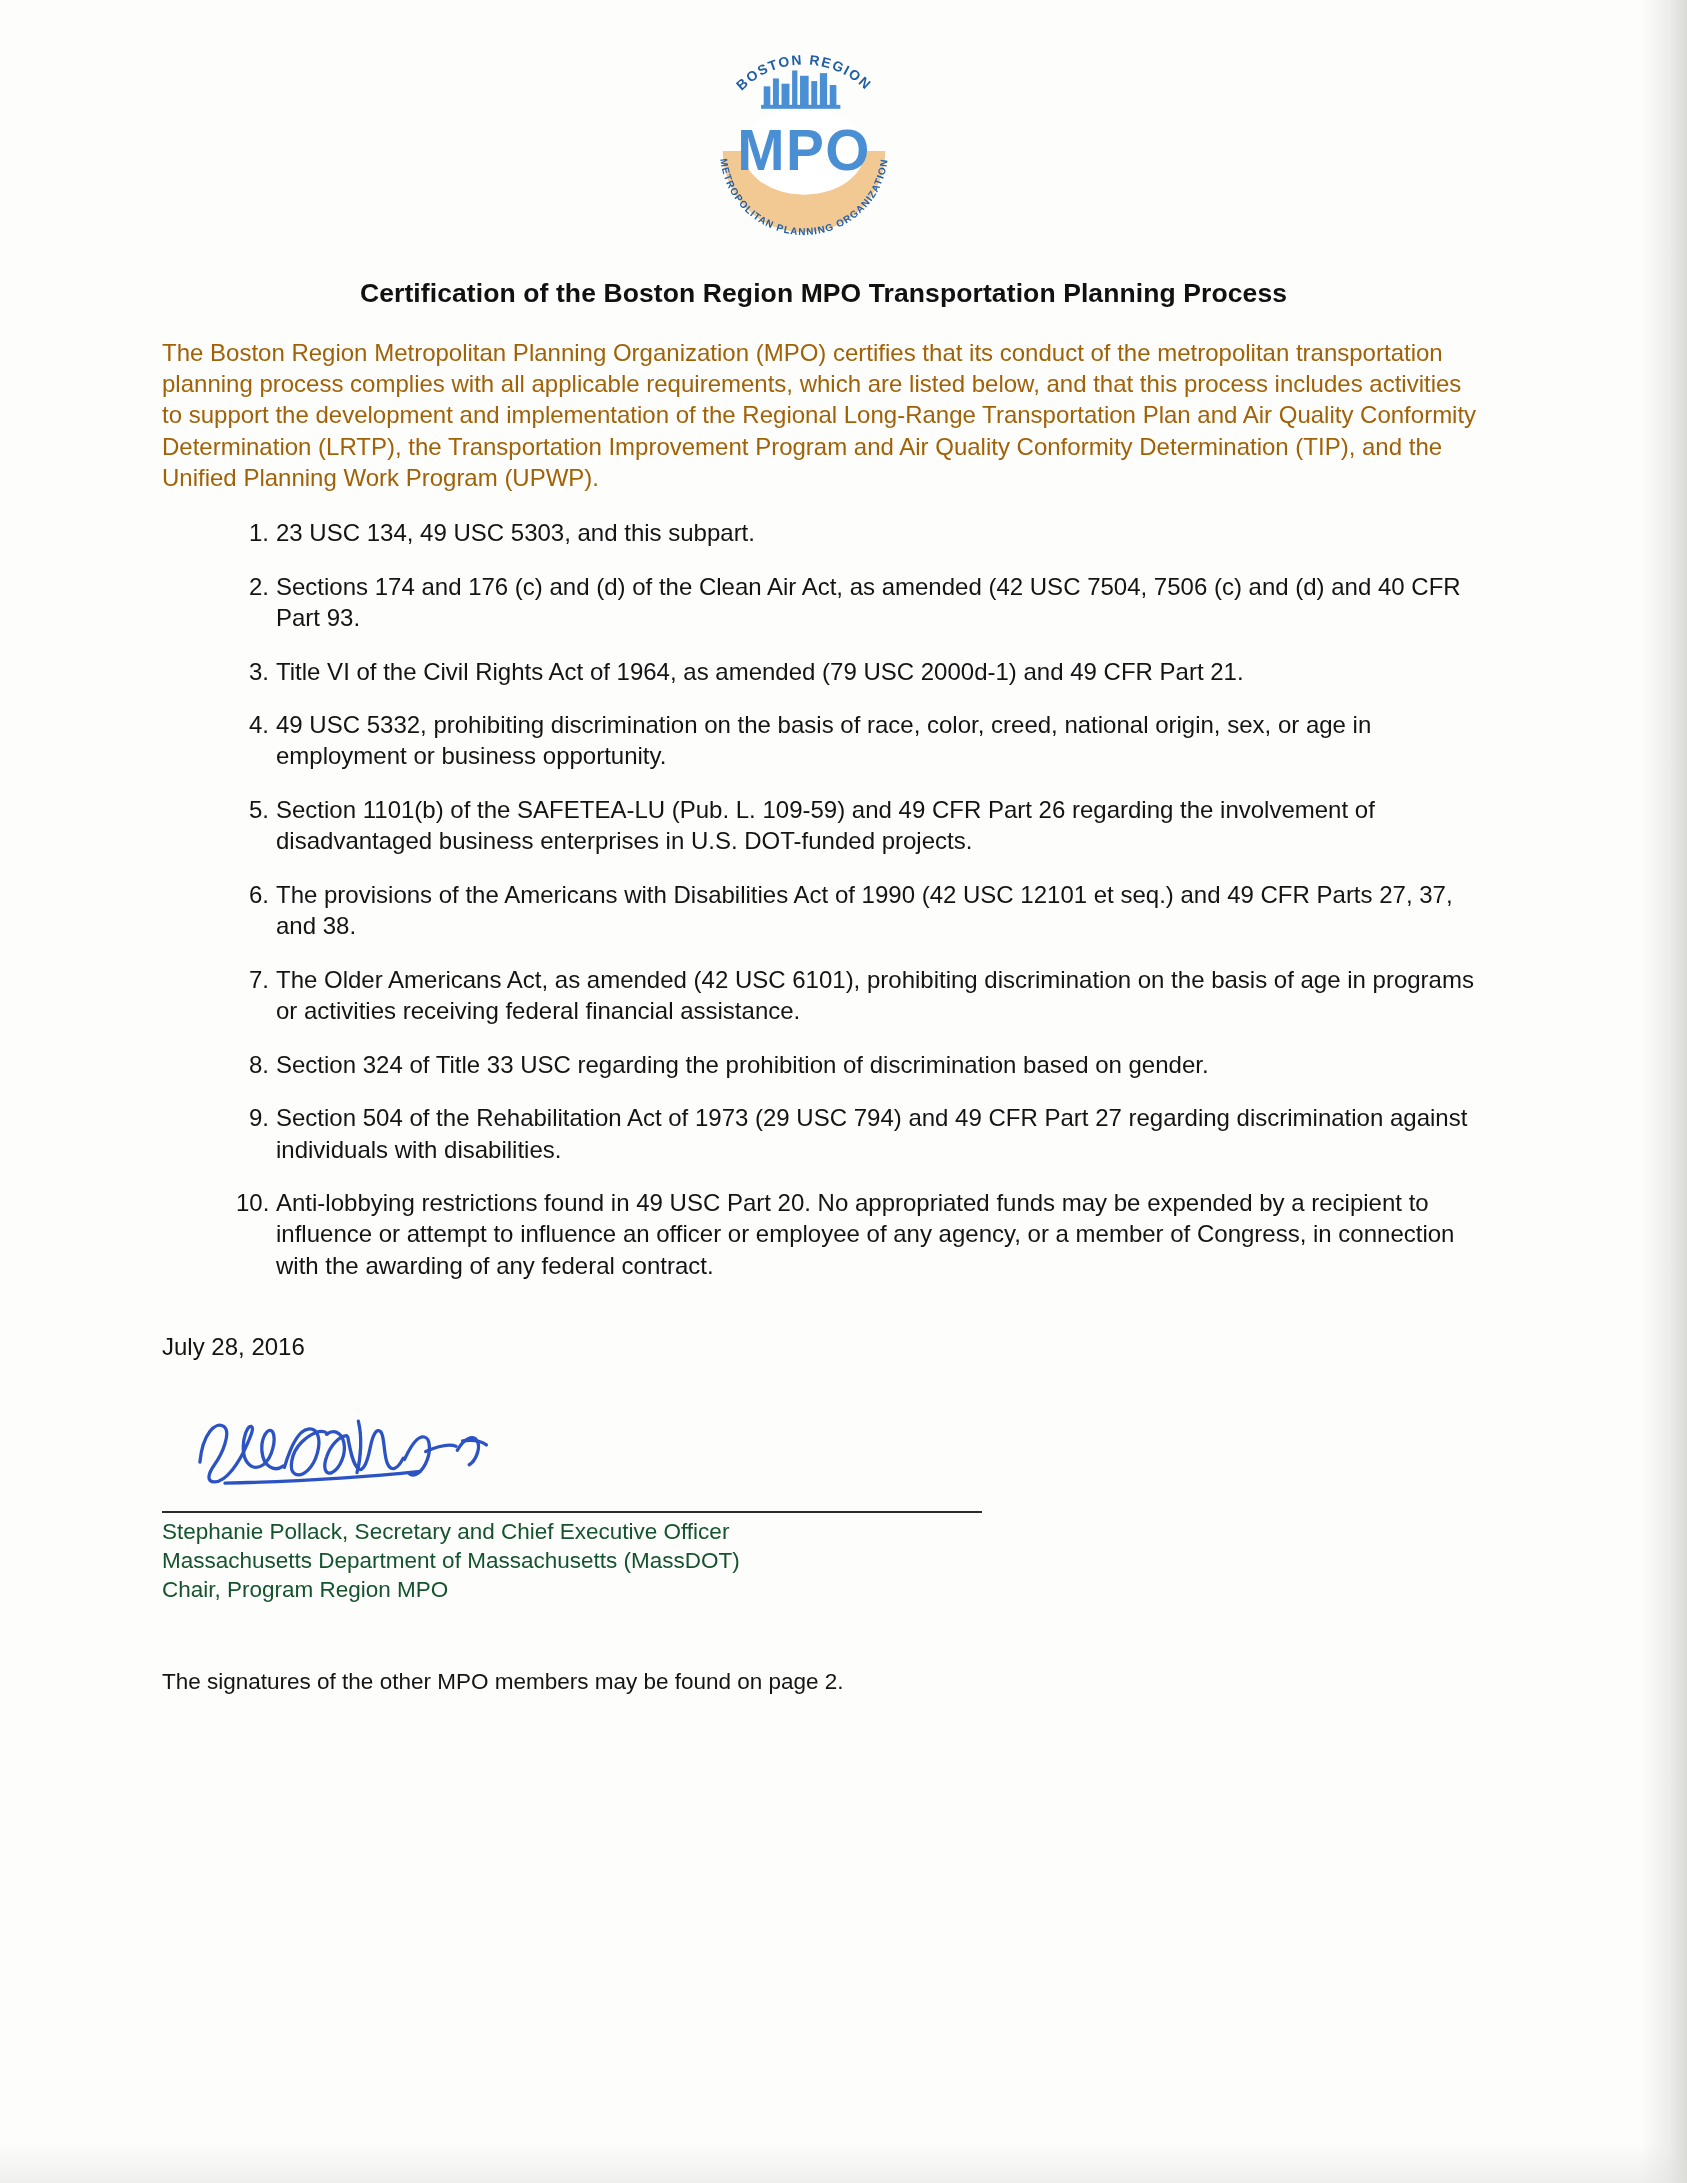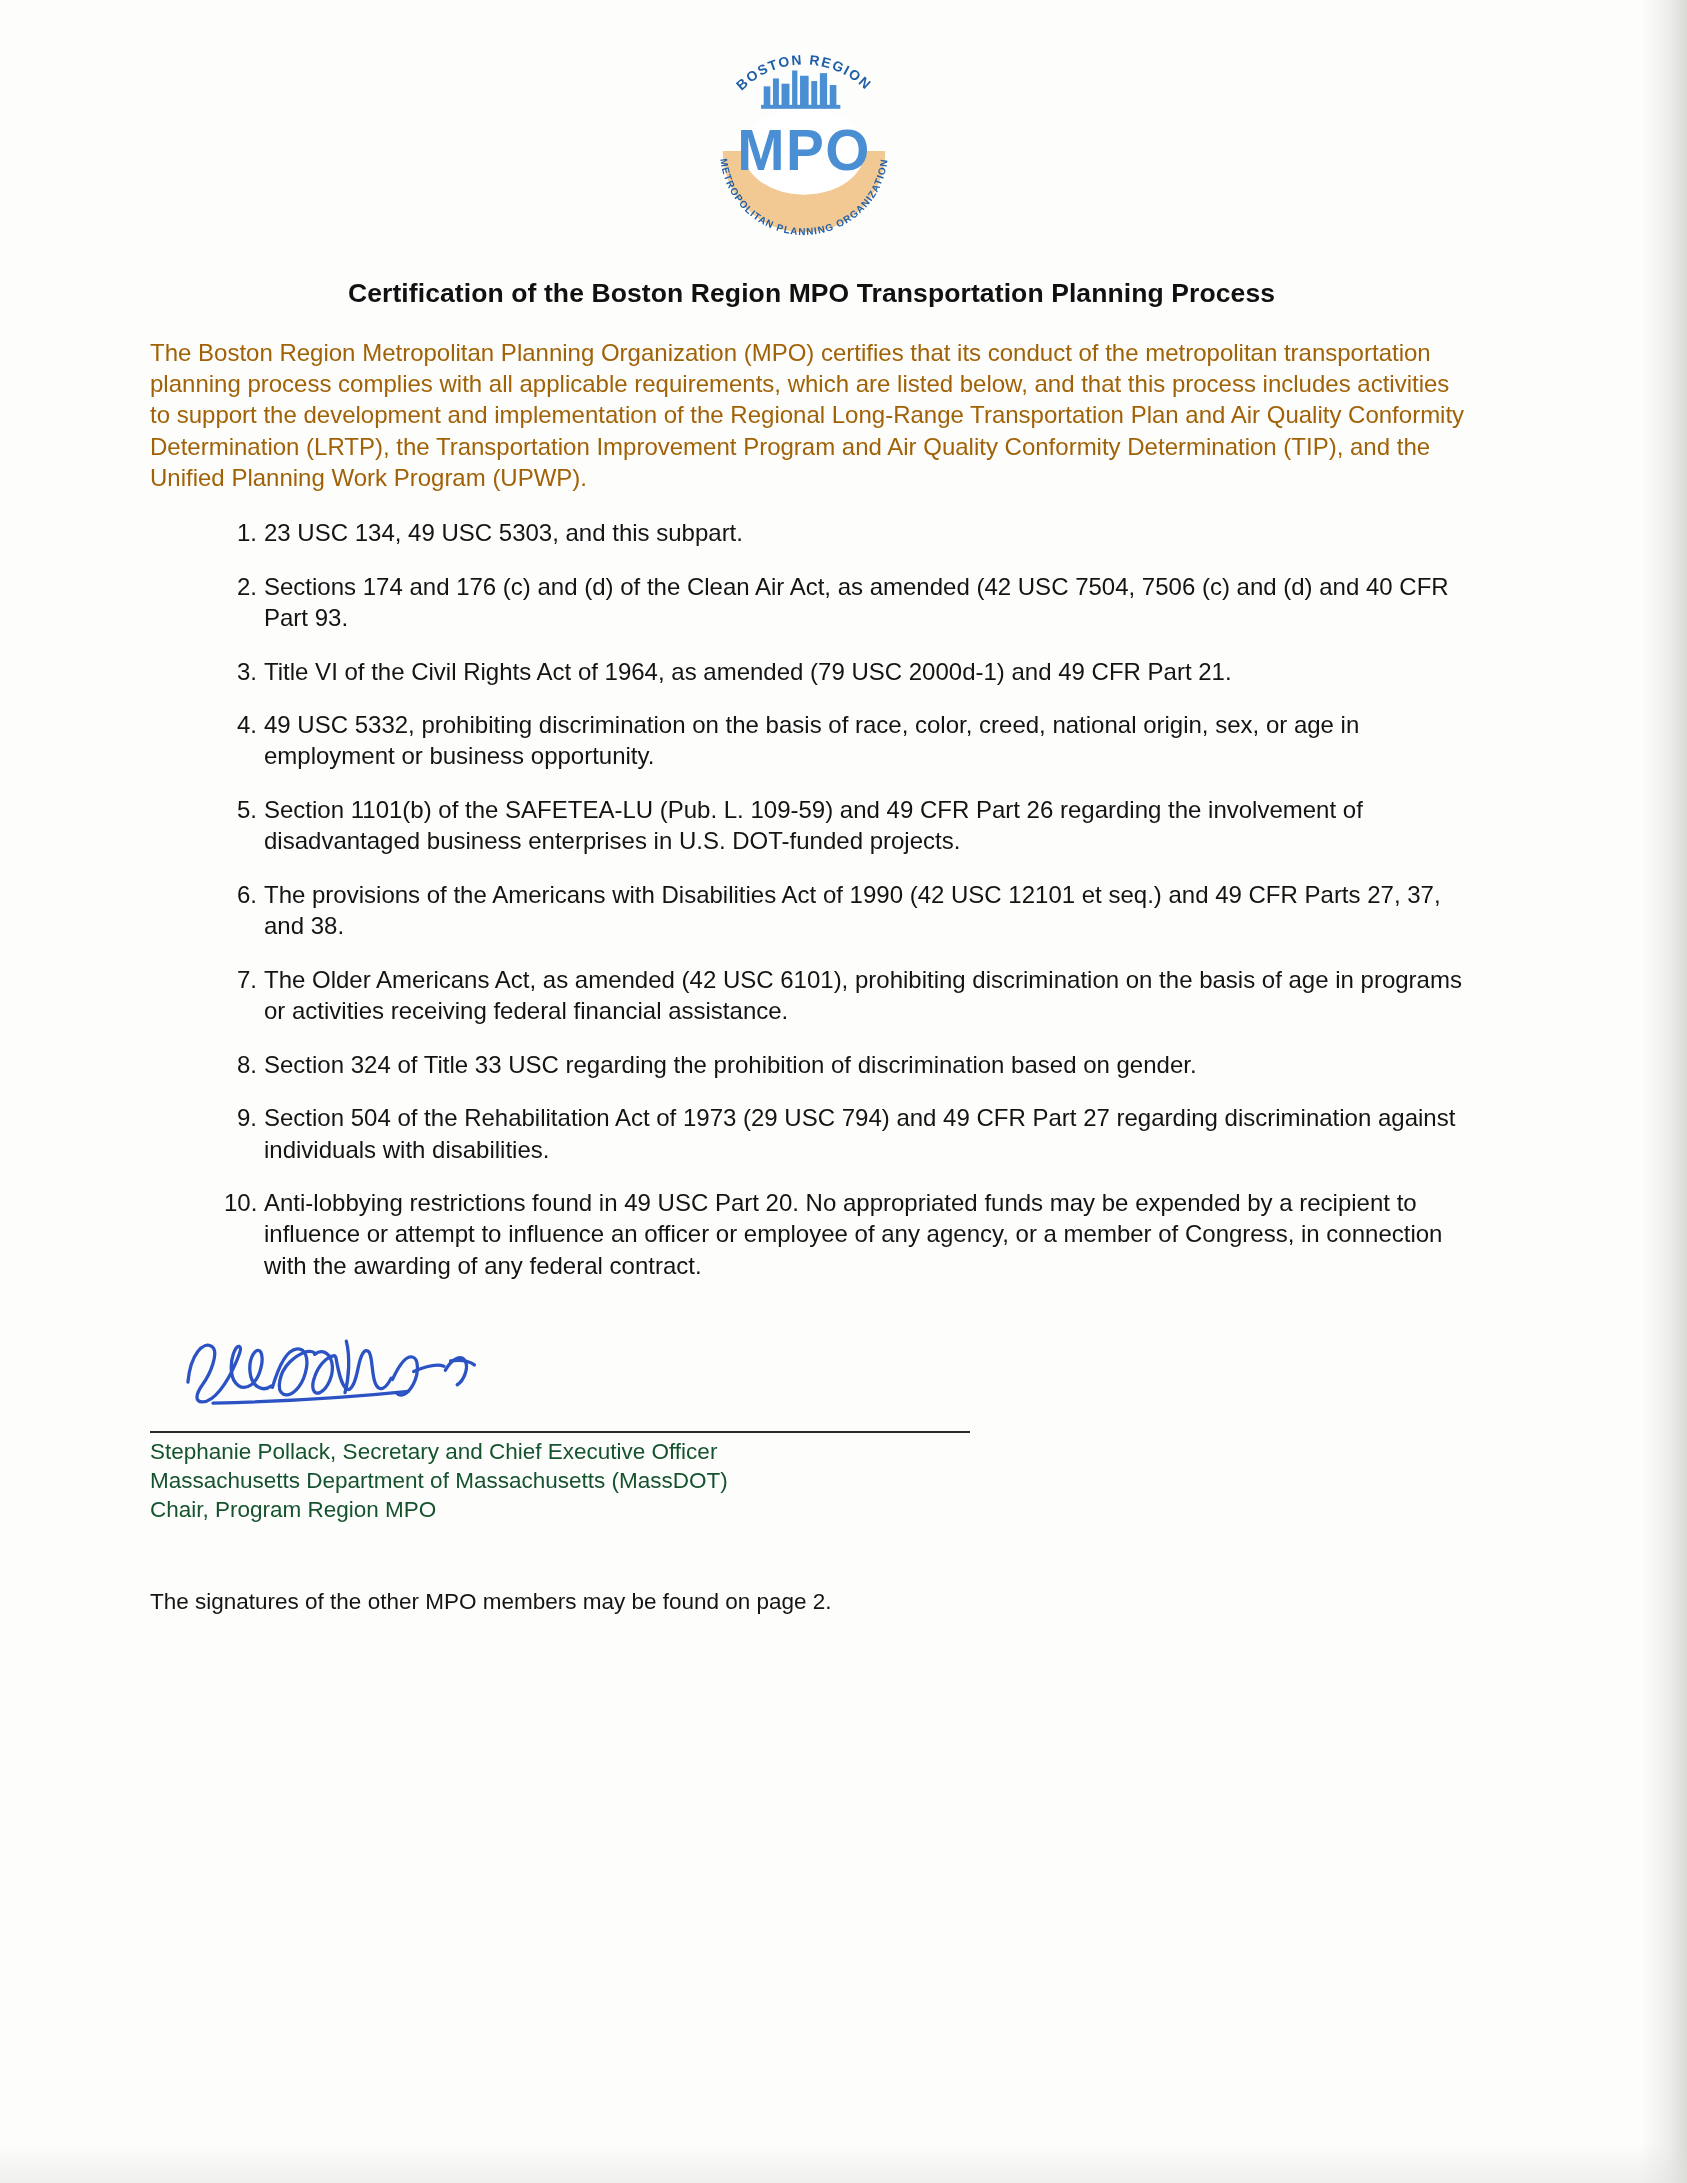--- a/index.html
+++ b/index.html
@@ -51,21 +51,21 @@
     left: 695px;
     width: 218px;
     height: 205px;
   }
   .logo-svg { display: block; }
 
   
   .content {
     position: absolute;
     top: 278px;
-    left: 150px;
+    left: 162px;
     width: 1323px;
   }
   .doc-title {
     font-size: 26.5px;
     font-weight: bold;
     text-align: center;
     letter-spacing: 0.1px;
     margin: 0 0 28px 0;
     color: #111;
   }
@@ -220,20 +220,21 @@
       <li>
         <span class="num">9.</span>
         <span>Section 504 of the Rehabilitation Act of 1973 (29 USC 794) and 49 CFR Part 27 regarding discrimination against individuals with disabilities.</span>
       </li>
       <li>
         <span class="num">10.</span>
         <span>Anti-lobbying restrictions found in 49 USC Part 20. No appropriated funds may be expended by a recipient to influence or attempt to influence an officer or employee of any agency, or a member of Congress, in connection with the awarding of any federal contract.</span>
       </li>
     </ol>
 
+    <p class="date-line">July 28, 2016</p>
 
     <div class="sig-block">
       <svg class="sig-ink" viewBox="0 0 620 150" xmlns="http://www.w3.org/2000/svg">
         <g fill="none" stroke="#2c53c4" stroke-width="5" stroke-linecap="round" stroke-linejoin="round">
           <path d="M22,88 C26,44 46,26 58,34 C70,42 56,76 44,92 C34,106 32,118 44,118 C62,118 82,88 94,60 C100,46 104,36 100,34 C94,32 86,52 88,72 C90,92 104,102 118,92 C132,82 138,52 132,42 C126,34 114,50 116,72 C118,94 134,104 148,94"></path>
           <path d="M150,96 C160,62 172,40 186,38 C200,36 206,52 200,74 C194,96 178,112 166,106 C156,100 160,74 176,58 C190,44 206,38 214,44"></path>
           <path d="M214,46 C224,38 236,42 240,58 C244,76 234,98 222,104 C212,108 208,96 214,80 C220,62 232,50 244,48"></path>
           <path d="M246,50 C250,72 254,92 262,98 C270,104 276,86 280,66 C284,46 290,36 296,42 C302,48 300,76 306,90 C312,104 322,98 330,82"></path>
           <path d="M262,26 C268,50 266,82 260,104"></path>
           <path d="M332,84 C342,62 352,48 362,50 C372,52 372,74 364,90 C356,106 344,112 338,104"></path>

